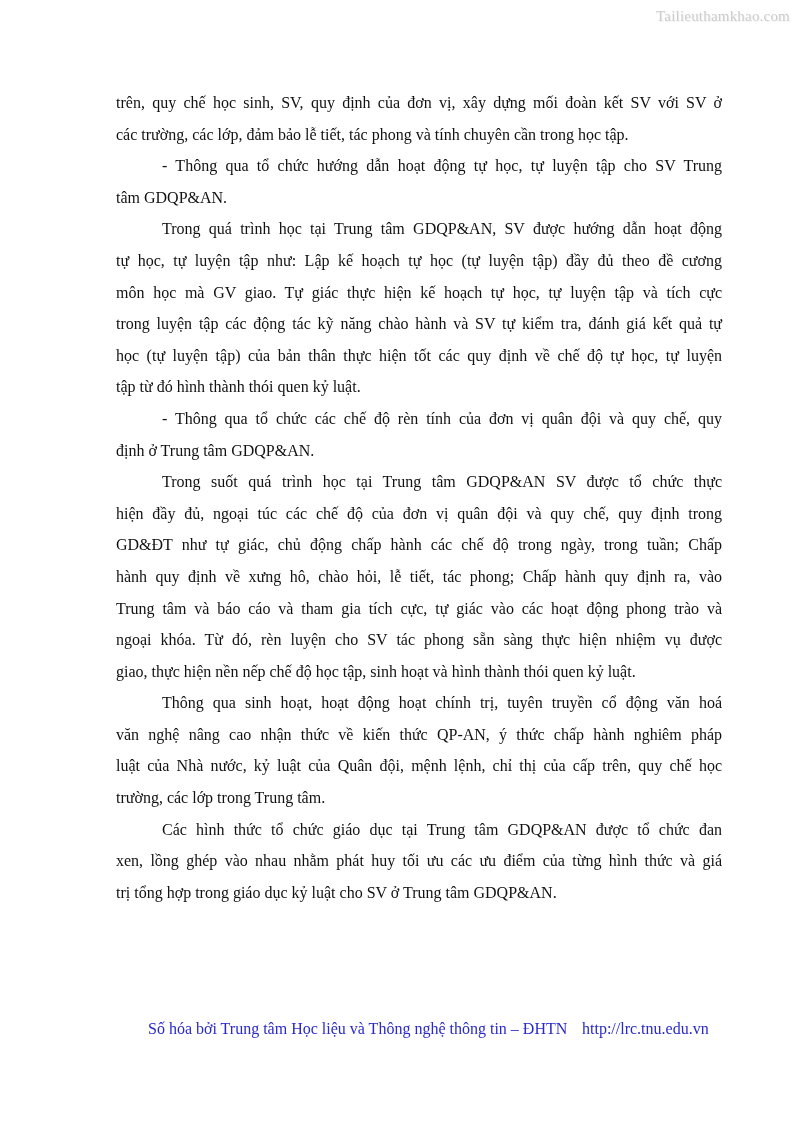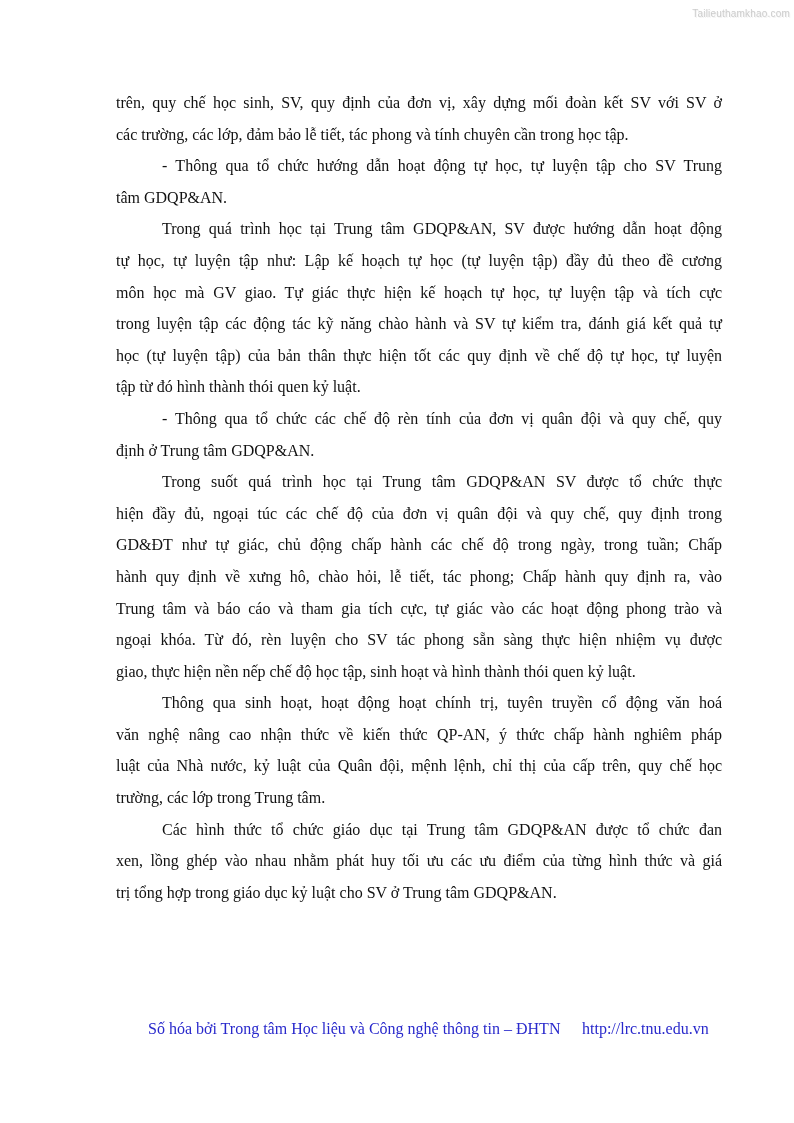--- a/index.html
+++ b/index.html
@@ -13,22 +13,22 @@
     height: 1123px;
     background: #ffffff;
     overflow: hidden;
     font-family: "Liberation Serif", serif;
     color: #111111;
   }
   .watermark {
     position: absolute;
     top: 8px;
     right: 4px;
-    font-family: Liberation Sans, sans-serif;
-    font-size: 10px;
+    font-family: Liberation Serif, serif;
+    font-size: 15px;
     letter-spacing: 0.2px;
     color: #cccccc;
     text-shadow: 1px 1px 0 #f2f2f2;
   }
   .doc-body {
     position: absolute;
     left: 116px;
     top: 87px;
     width: 606px;
     font-size: 16px;
@@ -112,17 +112,17 @@
         <div class="line last">trường, các lớp trong Trung tâm.</div>
       </div>
       <div class="paragraph">
         <div class="line indent">Các hình thức tổ chức giáo dục tại Trung tâm GDQP&amp;AN được tổ chức đan</div>
         <div class="line">xen, lồng ghép vào nhau nhằm phát huy tối ưu các ưu điểm của từng hình thức và giá</div>
         <div class="line last">trị tổng hợp trong giáo dục kỷ luật cho SV ở Trung tâm GDQP&amp;AN.</div>
       </div>
     </div>
 
   <div class="page-footer" style="color: rgb(41, 41, 204);">
-    <span class="footer-note">Số hóa bởi Trong tâm Học liệu và Công nghệ thông tin – ĐHTN</span>
+    <span class="footer-note">Số hóa bởi Trung tâm Học liệu và Thông nghệ thông tin – ĐHTN</span>
     <span class="footer-link" style="color: rgb(41, 41, 204); font-family: Liberation Serif, serif;">http://lrc.tnu.edu.vn</span>
   </div>
 
 </div>
 
 </body></html>

